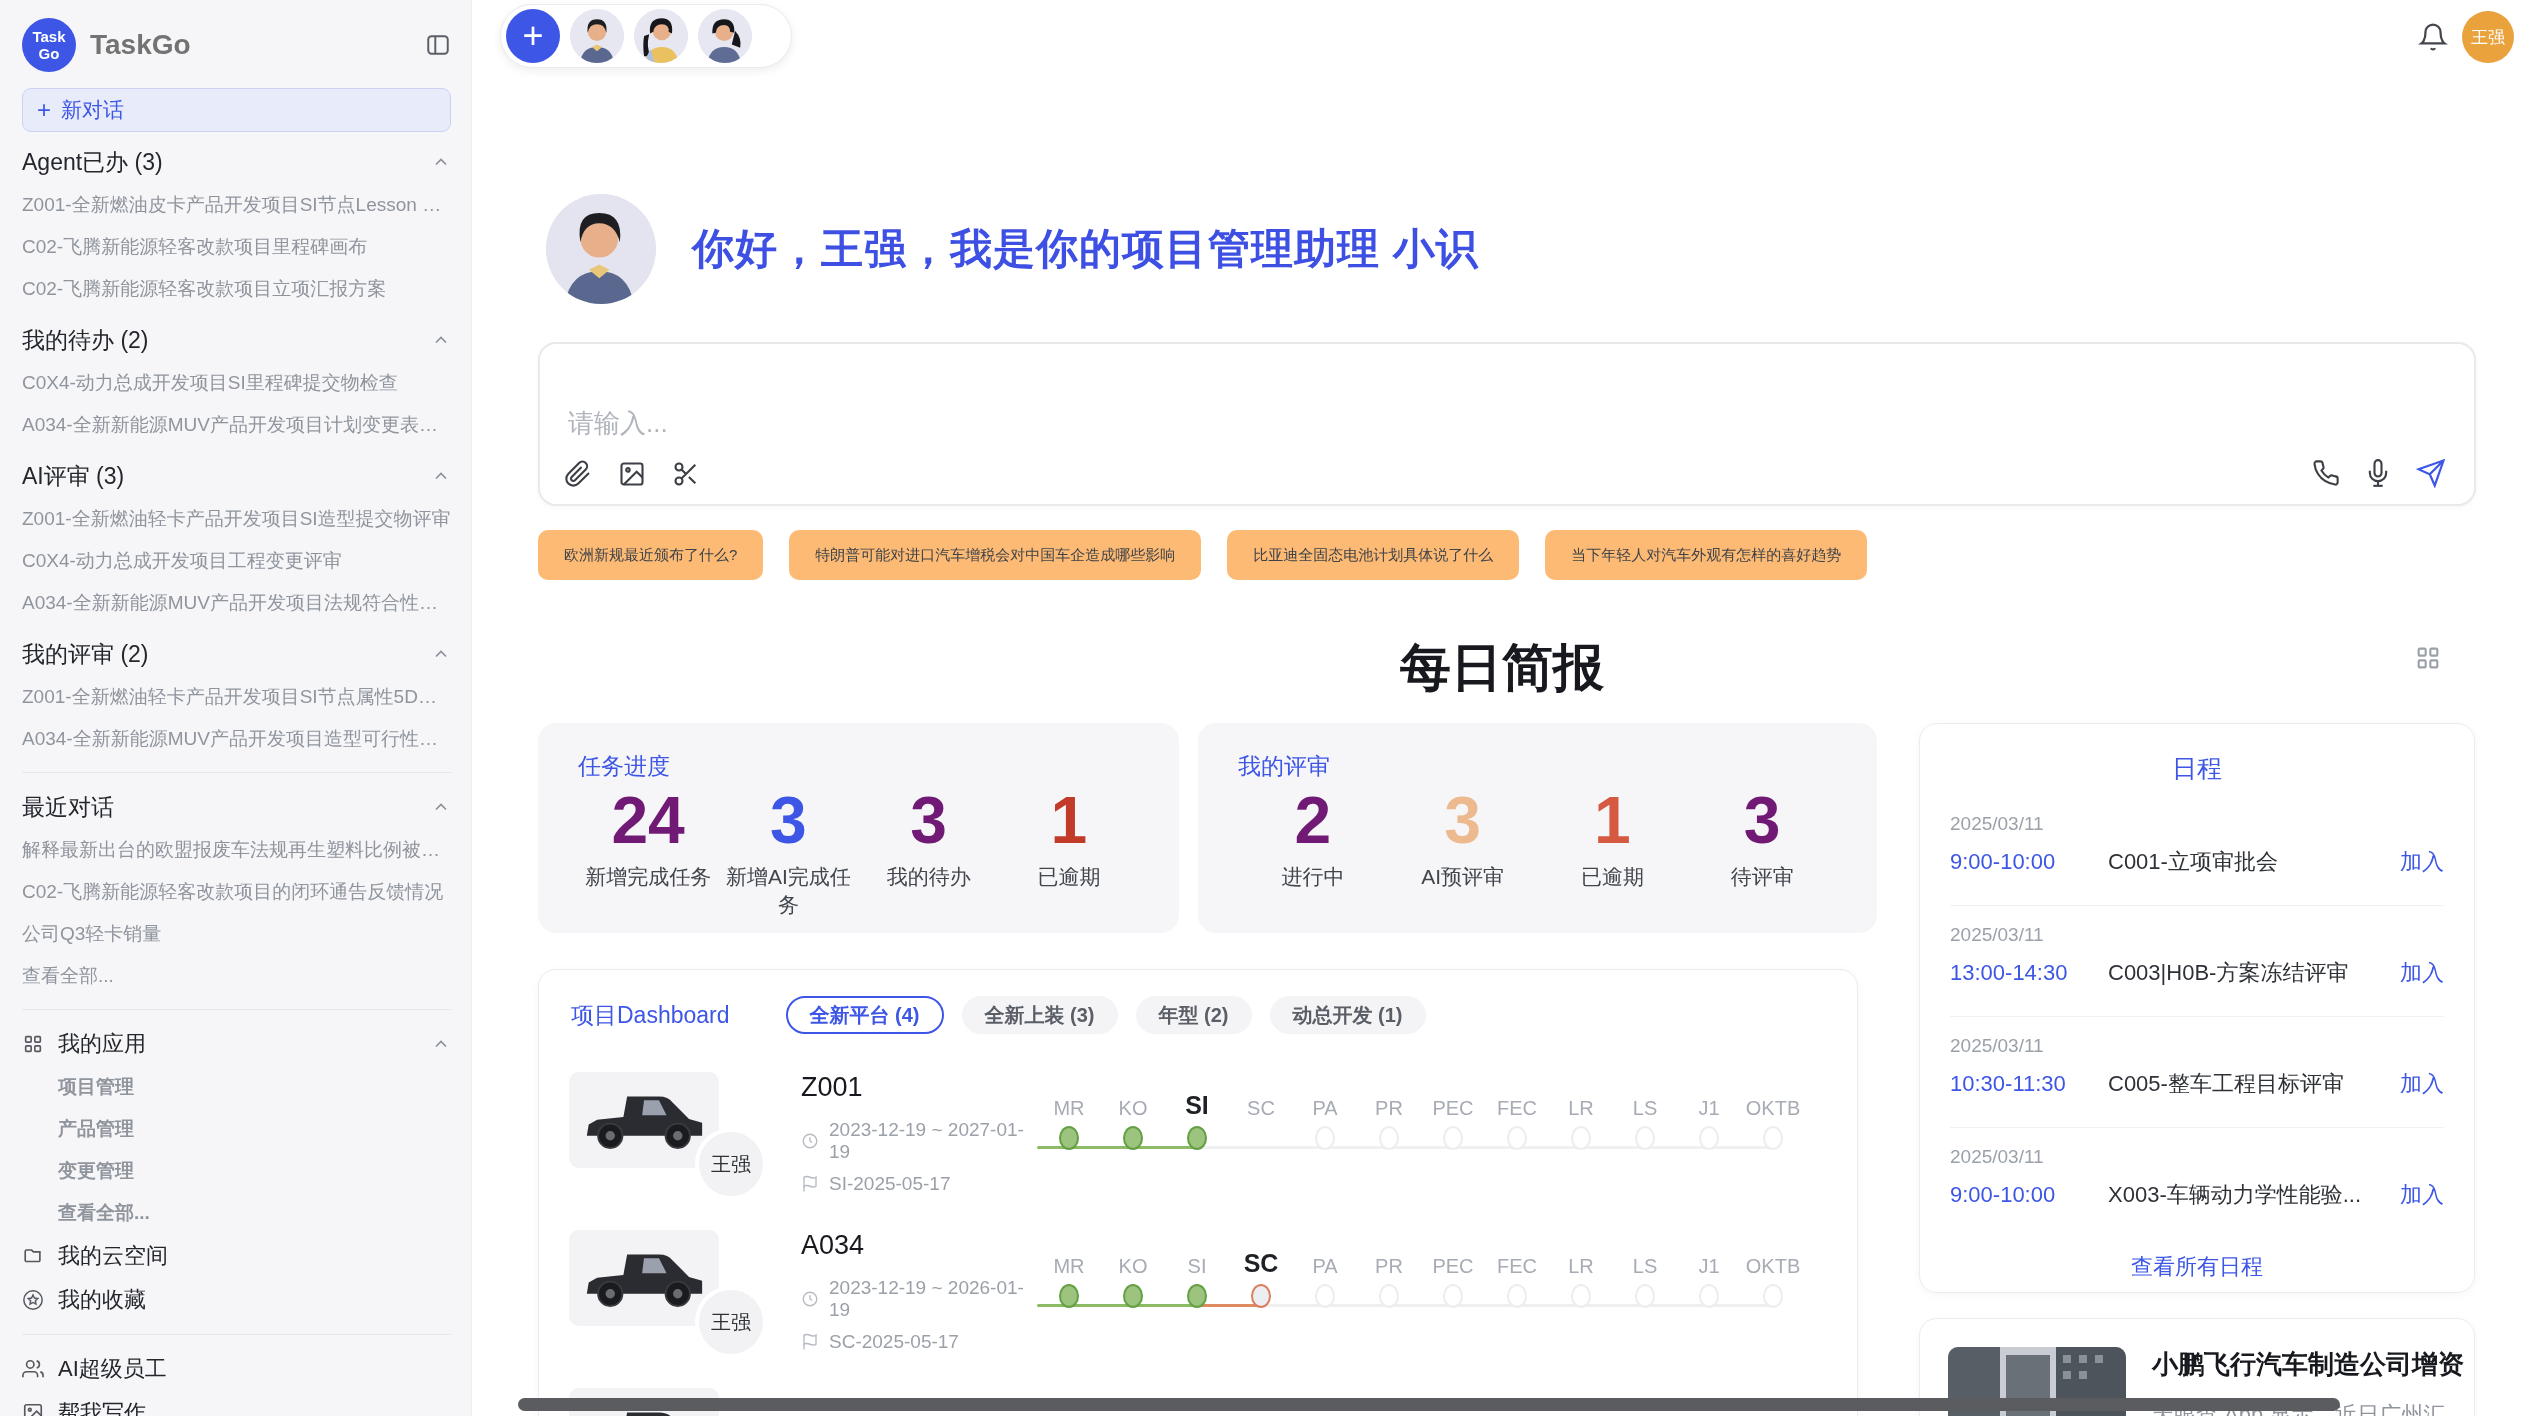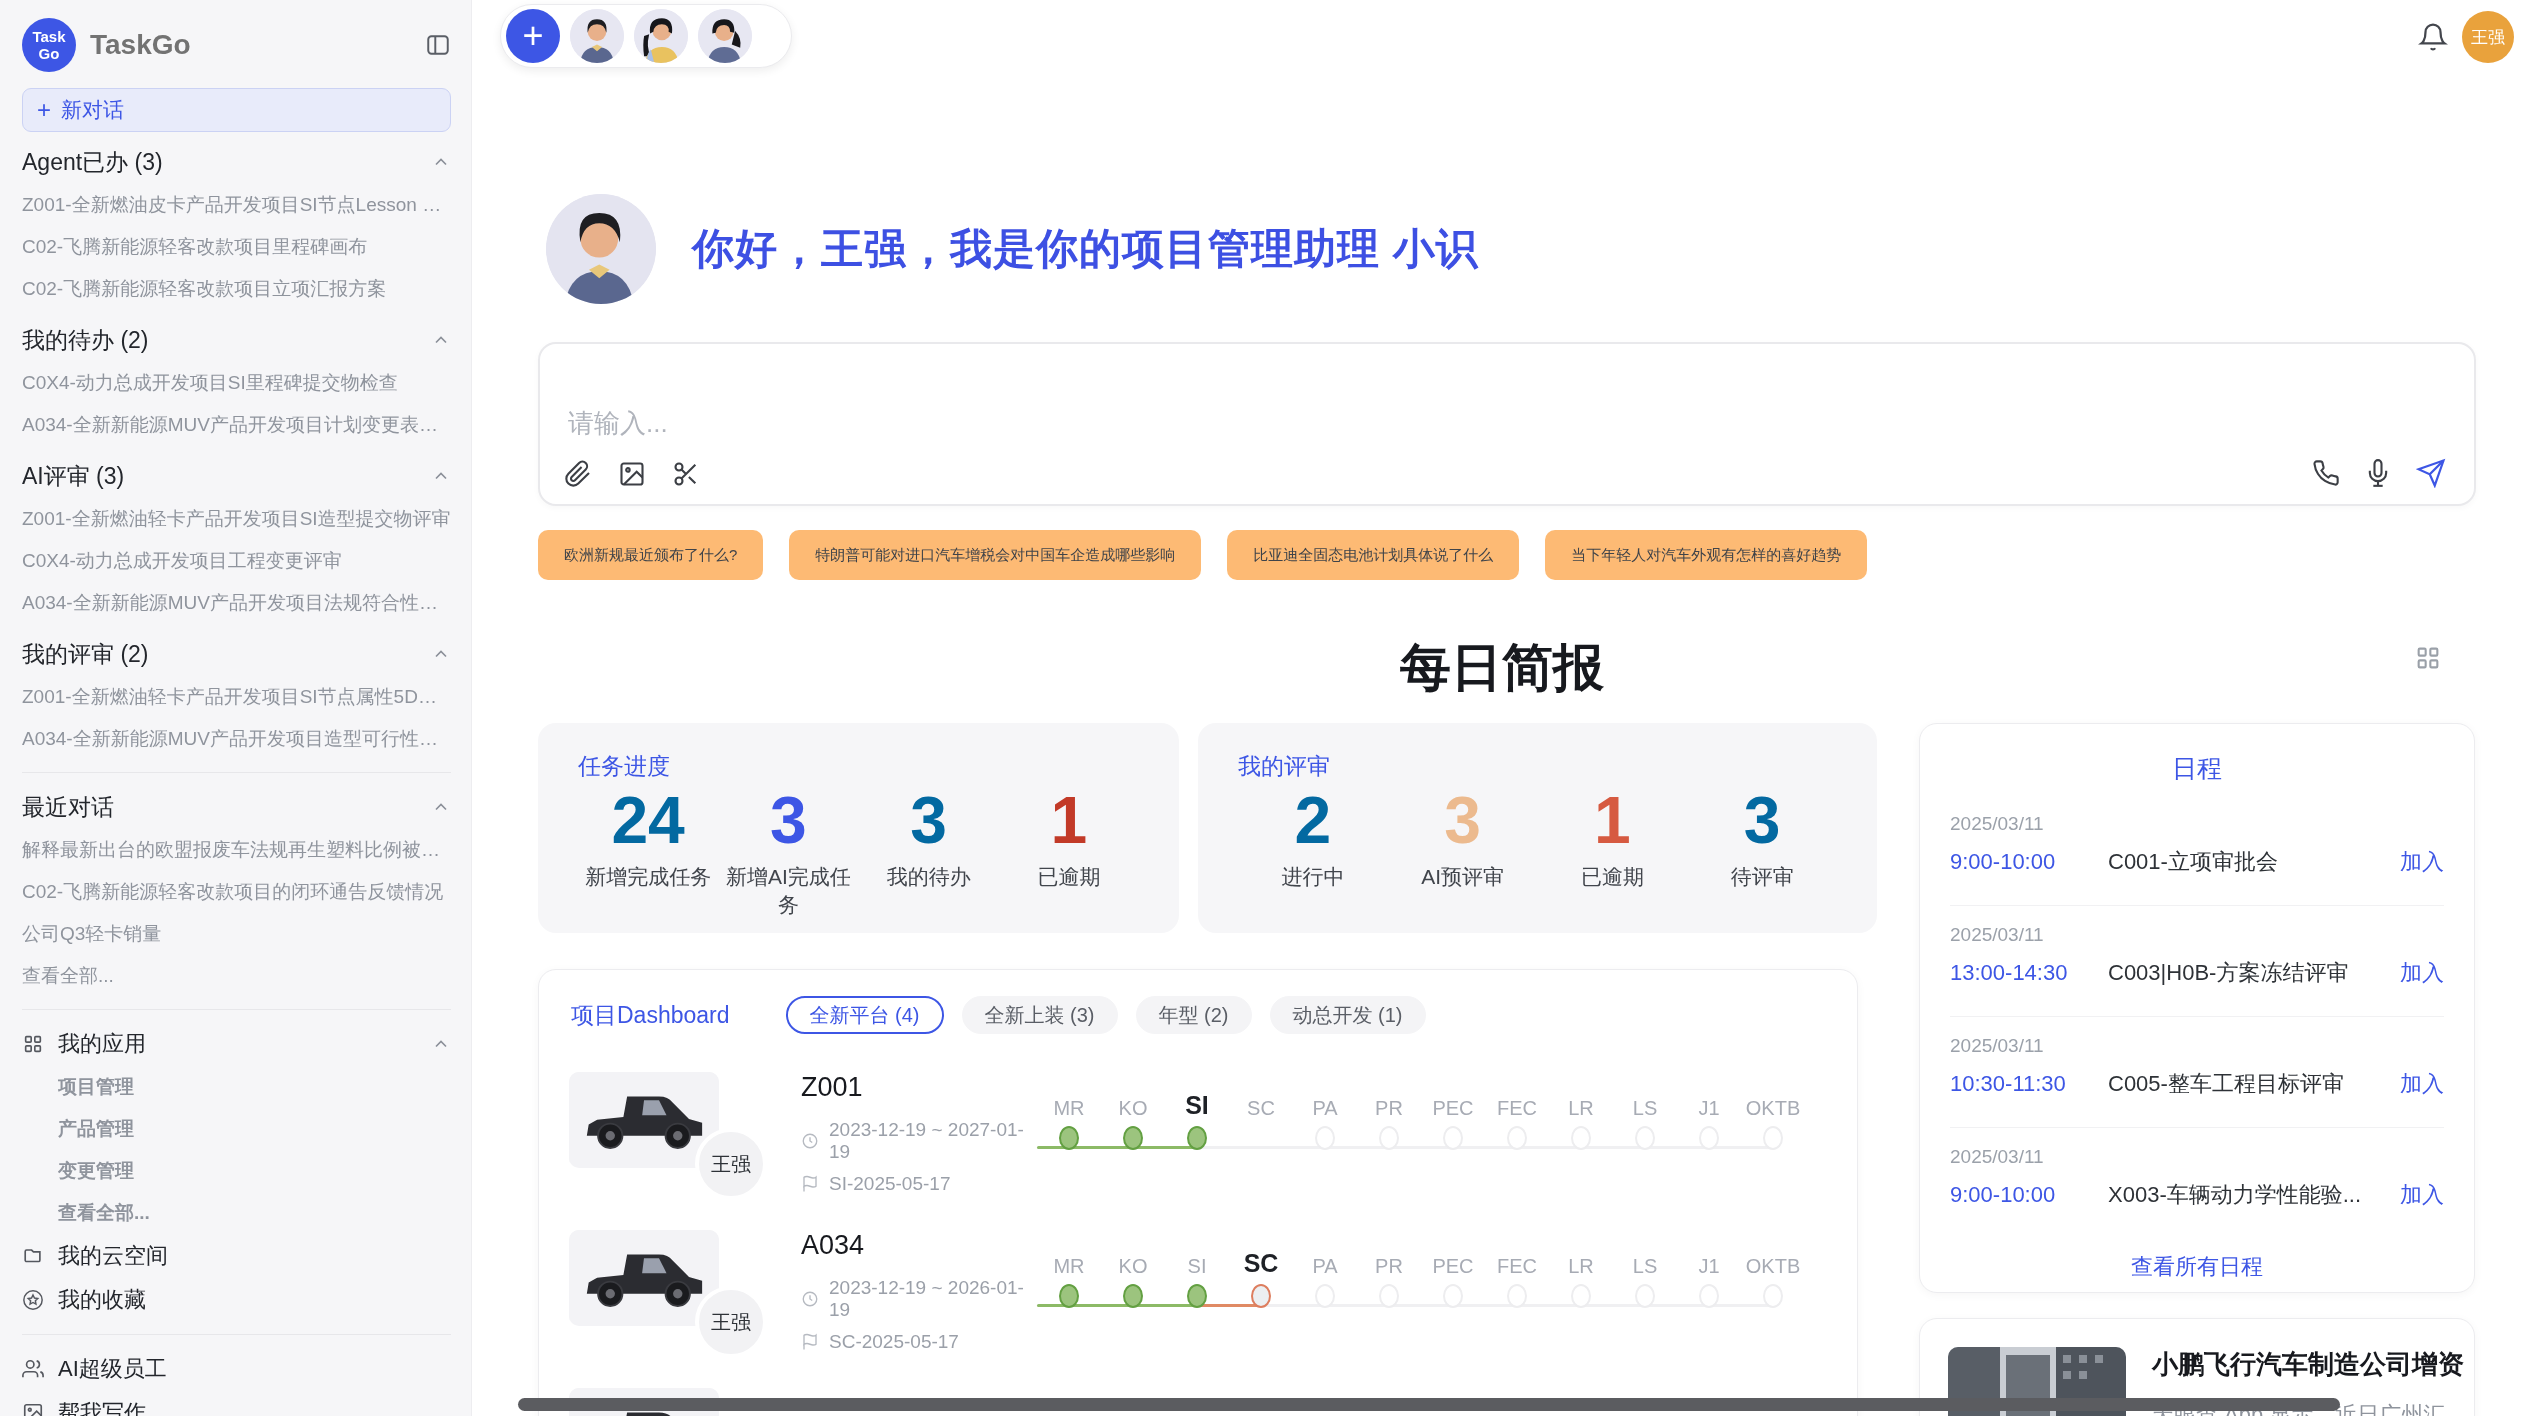--- a/index.html
+++ b/index.html
@@ -72,30 +72,30 @@
 
   .stat-card{position:absolute;top:723px;height:210px;background:#F6F6F8;border-radius:18px;
     box-sizing:border-box;padding:28px 40px 0;}
   .stat-card.c1{left:66px;width:641px;}
   .stat-card.c2{left:726px;width:679px;}
   .card-label{font-size:23px;color:#3D56E5;}
   .stats-cells{display:flex;margin-top:4px;}
   .stat{flex:1;text-align:center;}
   .stat-value{font-size:66px;font-weight:600;line-height:1.05;}
   .stat-label{font-size:21px;color:#41454C;margin-top:8px;}
-  .v-dark{color:#0369a1}.v-blue{color:#3D56E5}.v-red{color:#C23A28}.v-tan{color:#ECBA8E}.v-salmon{color:#D65A41}
+  .v-dark{color:#701a75}.v-blue{color:#3D56E5}.v-red{color:#C23A28}.v-tan{color:#ECBA8E}.v-salmon{color:#D65A41}
 
   .dashboard{position:absolute;left:66px;top:969px;width:1320px;height:620px;background:#fff;
     border:1px solid #ECECEF;border-radius:18px;box-shadow:0 2px 10px rgba(0,0,0,.04);
     box-sizing:border-box;overflow:hidden;}
   .db-head{display:flex;align-items:center;padding:26px 32px 0 32px;gap:56px;}
   .db-title{font-size:23px;color:#3D56E5;flex:none;}
   .tabs{display:flex;gap:18px;}
   .tab{height:38px;border-radius:19px;padding:0 22px;font-size:20px;background:#F4F4F6;color:#5A5E66;
-    border:1px solid #F4F4F6;cursor:pointer;font-family:"Liberation Sans",sans-serif;display:flex;align-items:center;}
+    border:1px solid #F4F4F6;cursor:pointer;font-family:"Liberation Sans",sans-serif;display:flex;align-items:center;font-weight:bold;}
   .tab.active{background:#fff;border:2px solid #3D56E5;color:#3D56E5;}
 
   .proj-rows{margin-top:32px;}
   .proj-row{display:flex;align-items:flex-start;height:158px;box-sizing:border-box;padding:6px 30px 0;}
   .proj-media{position:relative;width:160px;height:100px;flex:none;}
   .car{width:150px;height:96px;border-radius:10px;overflow:hidden;background:#F3F3F6;}
   .owner-badge{position:absolute;right:-38px;bottom:-28px;width:72px;height:72px;border-radius:50%;
     background:#F2F2F4;border:4px solid #fff;display:flex;align-items:center;justify-content:center;
     font-size:20px;color:#2E3237;box-sizing:border-box;}
   .proj-info{margin-left:72px;width:236px;flex:none;}

